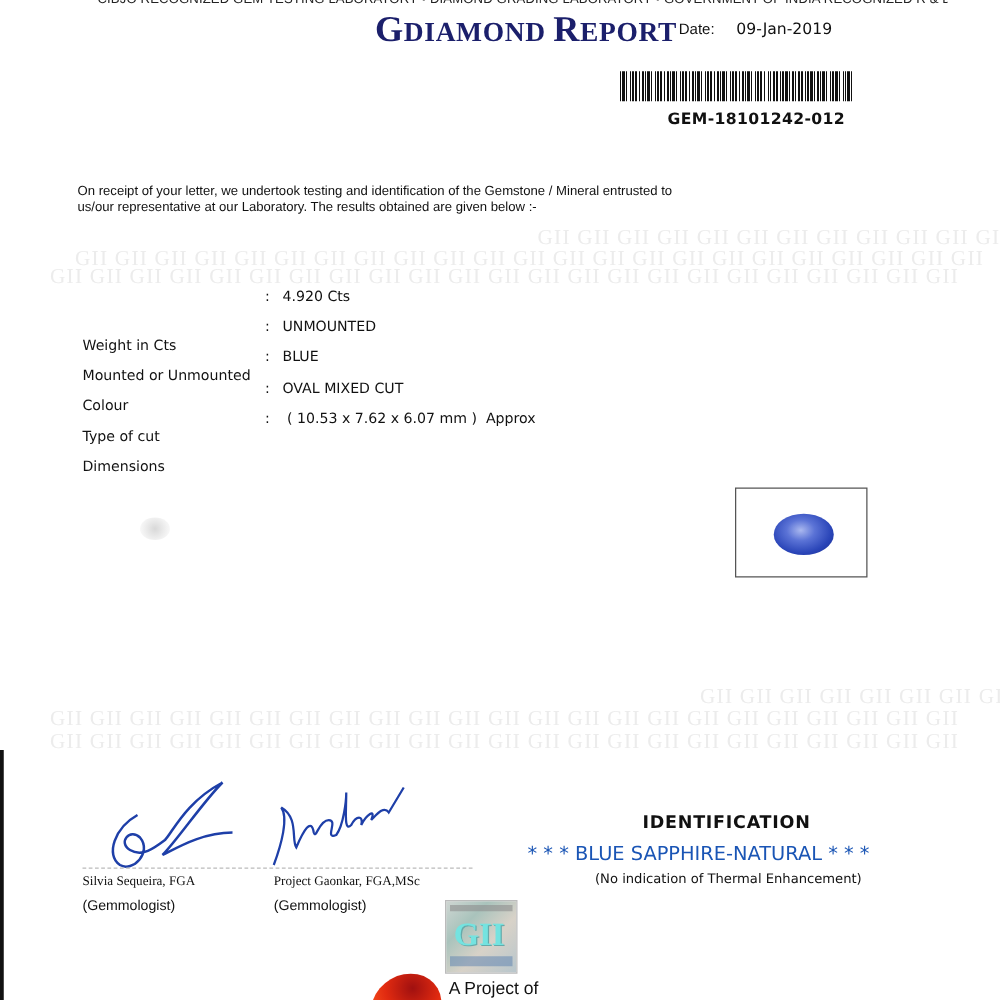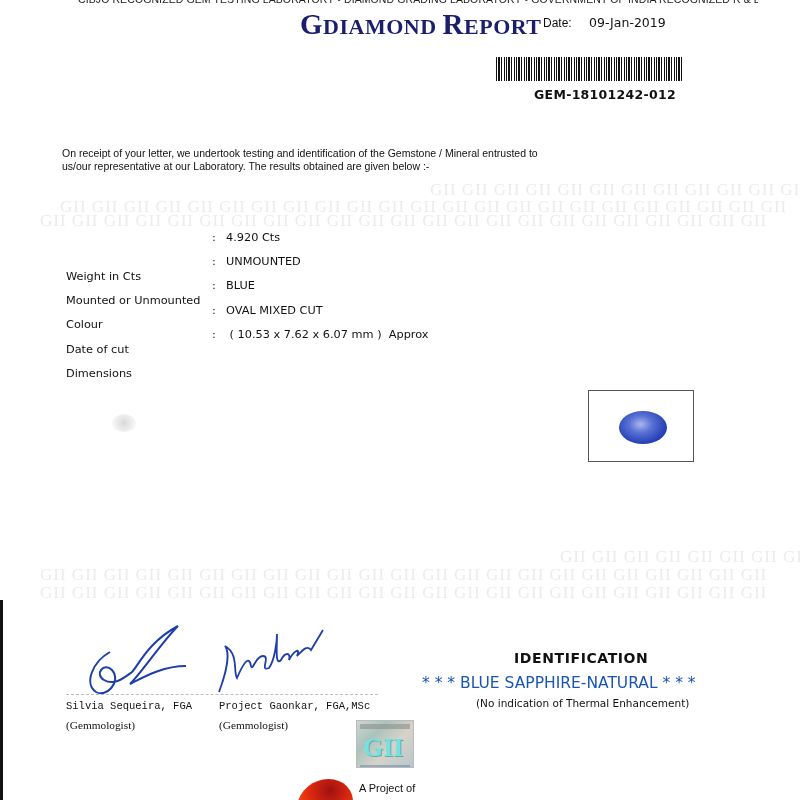--- a/index.html
+++ b/index.html
@@ -64,44 +64,44 @@
     position:absolute; left:112px; top:414px; width:24px; height:18px; border-radius:50%;
     background: radial-gradient(circle, #d8d8d8 0%, #f1f1f1 60%, transparent 100%);
   }
   .left-edge {
     position:absolute; left:0; top:600px; width:3px; height:200px; background:#111;
   }
   .sig-line {
     position:absolute; left:66px; top:694px; width:312px; border-top:1px dashed #bbb;
   }
   .signature { position:absolute; }
-  .sig-name { position:absolute; font-size:10.5px; font-family:Liberation Mono, monospace; }
-  .sig-role { position:absolute; font-size:11.3px; font-family:Liberation Serif, serif; }
+  .sig-name { position:absolute; font-size:10.5px; font-family:Liberation Serif, serif; }
+  .sig-role { position:absolute; font-size:11.3px; font-family:Liberation Sans, sans-serif; }
   .ident-head {
     position:absolute; left:514px; top:650px; font-size:14px; font-weight:bold; letter-spacing:0.6px;
   }
   .ident-val {
     position:absolute; left:422px; top:674px; font-size:15.5px; font-weight:normal; color:#1a55b5;
     white-space:nowrap;
   }
   .ident-note {
     position:absolute; left:476px; top:697px; font-size:10.5px; white-space:nowrap;
   }
   .hologram {
-    position:absolute; left:356px; top:720px; width:58px; height:48px;
+    position:absolute; left:356px; top:720px; width:58px; height:59px;
     background: linear-gradient(135deg, #cfd6d2 0%, #a9c3bc 30%, #d8d2c8 60%, #b8c6cc 100%);
     border:1px solid #bbb; box-sizing:border-box; overflow:hidden;
   }
   .hologram .gii {
     position:absolute; left:6px; top:12px; font-family:"Liberation Serif", serif; font-weight:bold;
     font-size:26px; color:#74e3e0; text-shadow:1px 1px 0 #6aa;
   }
   .hologram .strip { position:absolute; left:3px; top:3px; width:50px; height:5px; background:#8e8e8e; opacity:.6; }
   .hologram .strip2 { position:absolute; left:3px; top:44px; width:50px; height:8px; background:#5a7fb0; opacity:.5; }
-  .project { position:absolute; left:359px; top:782px; font-family:"Liberation Sans", sans-serif; font-size:11px; }
+  .project { position:absolute; left:359px; top:782px; font-family:"Liberation Sans", sans-serif; font-size:14px; }
   .red-seal {
     position:absolute; left:296px; top:780px; width:58px; height:50px; border-radius:50%;
     background: radial-gradient(circle at 70% 30%, #a01010 0%, #e02a10 40%, #ff5a20 80%);
     transform:rotate(-30deg);
   }
 </style>
 </head>
 <body>
 
 <div class="topline">CIBJO RECOGNIZED GEM TESTING LABORATORY  •  DIAMOND GRADING LABORATORY  •  GOVERNMENT OF INDIA RECOGNIZED R &amp; D LABORATORY</div>
@@ -132,21 +132,21 @@
     <span class="lbl">Mounted or Unmounted</span>
     <span class="colon">:</span>
     <span class="val">UNMOUNTED</span>
   </div>
   <div class="prow">
     <span class="lbl">Colour</span>
     <span class="colon">:</span>
     <span class="val">BLUE</span>
   </div>
   <div class="prow">
-    <span class="lbl">Date of cut</span>
+    <span class="lbl">Type of cut</span>
     <span class="colon">:</span>
     <span class="val">OVAL MIXED CUT</span>
   </div>
   <div class="prow">
     <span class="lbl">Dimensions</span>
     <span class="colon">:</span>
     <span class="val" style="white-space:pre"> ( 10.53 x 7.62 x 6.07 mm )  Approx</span>
   </div>
 </div>
 

